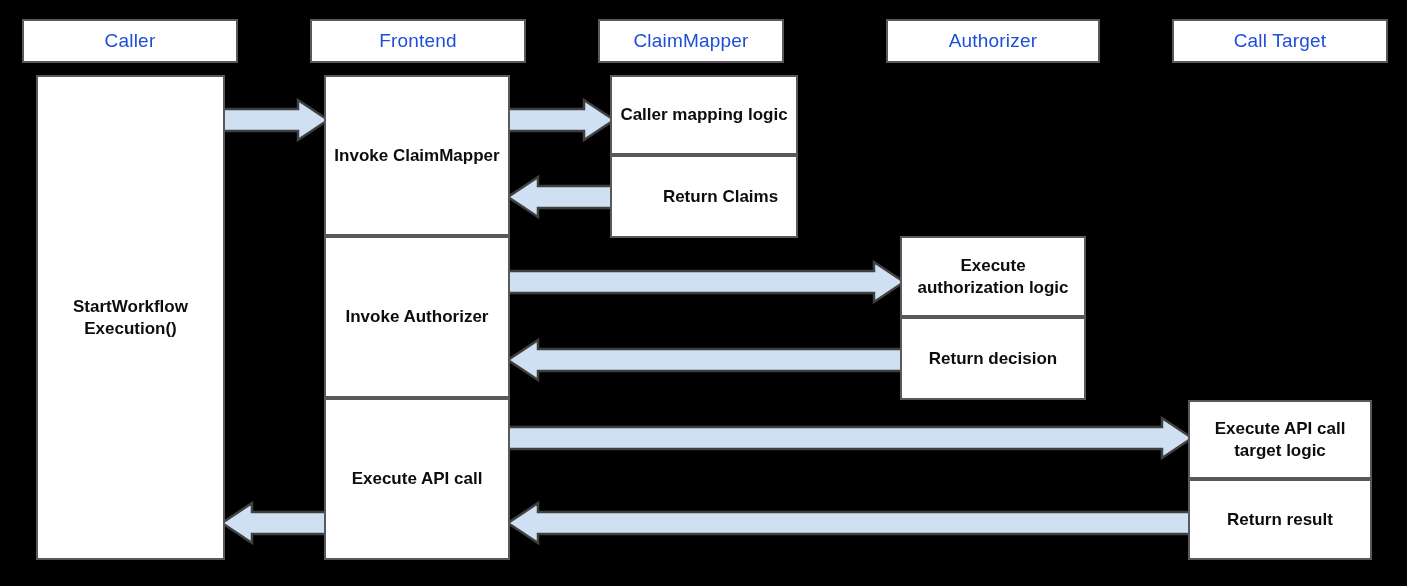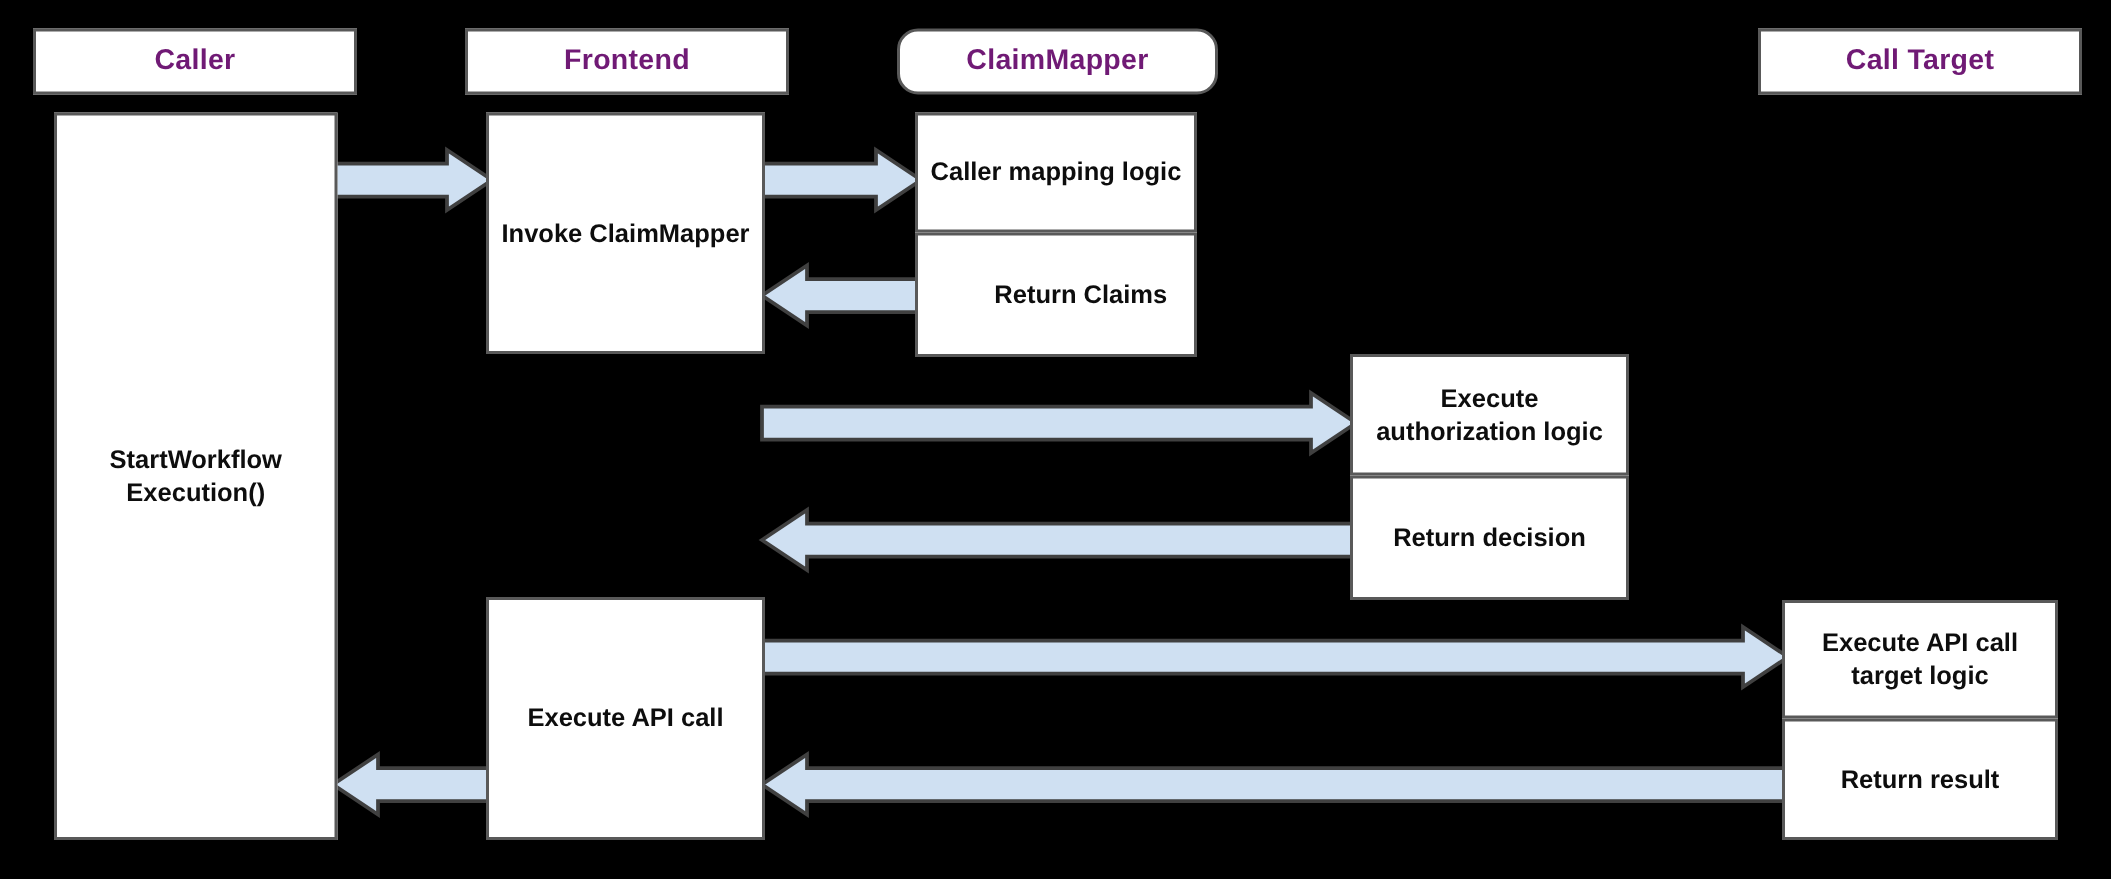--- a/index.html
+++ b/index.html
@@ -18,23 +18,23 @@
     overflow: hidden;
   }
   .lane-header {
     position: absolute;
     background: #ffffff;
     border: 2px solid #595959;
     box-sizing: border-box;
     display: flex;
     align-items: center;
     justify-content: center;
-    color: #701a75;
+    color: #1d4ed8;
     font-size: 19px;
-    font-weight: 700;
+    font-weight: 400;
     letter-spacing: 0.2px;
   }
   .act-box {
     position: absolute;
     background: #ffffff;
     border: 2px solid #595959;
     box-sizing: border-box;
     display: flex;
     align-items: center;
     justify-content: center;
@@ -61,24 +61,27 @@
 <div id="diagram">
 
   <div class="lane-header" style="left:22px; top:19px; width:216px; height:44px;">
     <span>Caller</span>
   </div>
 
   <div class="lane-header" style="left:310px; top:19px; width:216px; height:44px;">
     <span>Frontend</span>
   </div>
 
-  <div class="lane-header" style="left:598px; top:19px; width:214px; height:44px;border-radius:14px;">
+  <div class="lane-header" style="left:598px; top:19px; width:186px; height:44px;">
     <span>ClaimMapper</span>
   </div>
 
+  <div class="lane-header" style="left:886px; top:19px; width:214px; height:44px;">
+    <span>Authorizer</span>
+  </div>
 
   <div class="lane-header" style="left:1172px; top:19px; width:216px; height:44px;">
     <span>Call Target</span>
   </div>
 
   <div class="arrow" style="left:222px; top:100px; width:106px; height:40px;">
     <svg viewBox="0 0 106 40" preserveAspectRatio="none">
       <polygon points="0,9 76,9 76,0 106,20 76,40 76,31 0,31" fill="#cfe0f2" stroke="#404040" stroke-width="2.5"></polygon>
     </svg>
   </div>
@@ -126,20 +129,23 @@
   </div>
 
   <div class="act-box" style="left:36px; top:75px; width:189px; height:485px;text-align:center;">
     <span>StartWorkflow Execution()</span>
   </div>
 
   <div class="act-box" style="left:324px; top:75px; width:186px; height:161px;">
     <span>Invoke ClaimMapper</span>
   </div>
 
+  <div class="act-box" style="left:324px; top:236px; width:186px; height:162px;">
+    <span>Invoke Authorizer</span>
+  </div>
 
   <div class="act-box" style="left:324px; top:398px; width:186px; height:162px;">
     <span>Execute API call</span>
   </div>
 
   <div class="act-box" style="left:610px; top:75px; width:188px; height:80px;">
     <span>Caller mapping logic</span>
   </div>
 
   <div class="act-box" style="left:610px; top:155px; width:188px; height:83px;padding-left:41px;">

